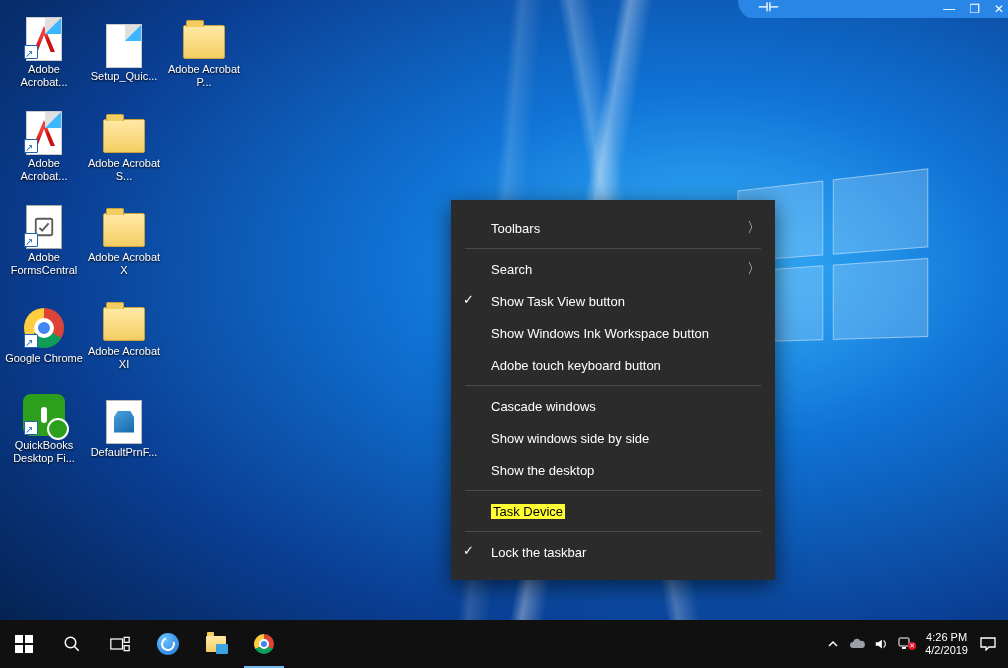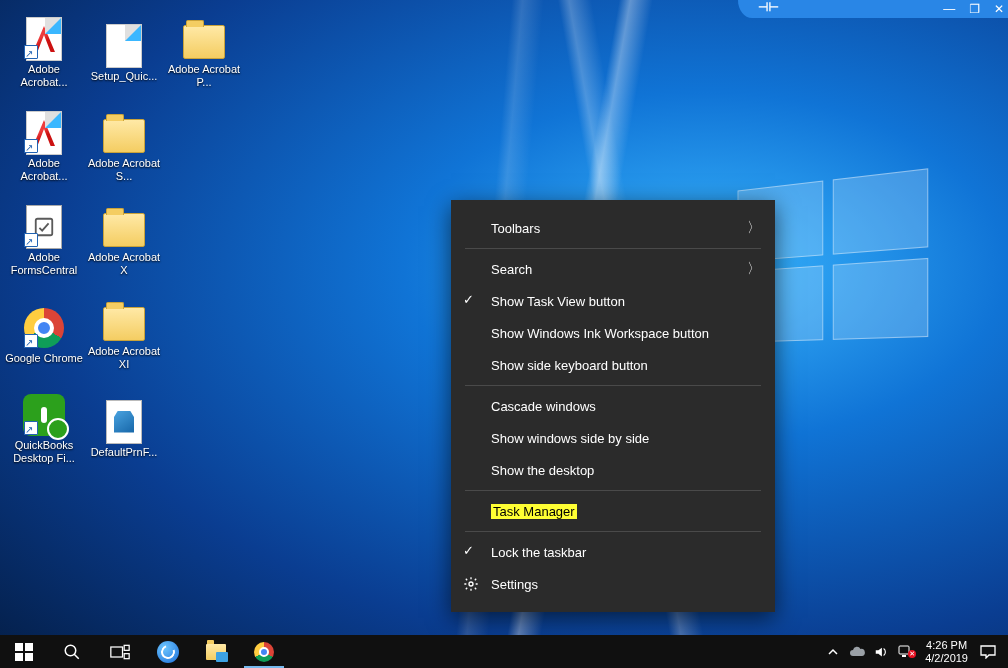--- a/index.html
+++ b/index.html
@@ -52,21 +52,21 @@
   .ctx{position:absolute;left:451px;top:200px;width:324px;background:#2b2b2b;color:#fff;font-size:13px;box-shadow:0 6px 22px rgba(0,0,0,.6);padding:12px 0}
   .ctx .row{display:flex;align-items:center;height:32px;padding:0 14px 0 40px;position:relative;cursor:default}
   .ctx .row.disabled{color:#ffffff}
   .ctx .row .chk{position:absolute;left:12px;top:7px;color:#fff}
   .ctx .row .arrow{margin-left:auto;color:#dcdcdc;font-size:14px}
   .ctx .row .gear{position:absolute;left:12px;top:8px}
   .ctx hr{border:none;border-top:1px solid #4a4a4a;margin:4px 14px}
   .hl{background:#ffff33;color:#000;padding:0 2px}
 
   
-  .taskbar{position:absolute;left:0;right:0;bottom:0;height:33px;background:#101010;display:flex;align-items:stretch;color:#fff}
+  .taskbar{position:absolute;left:0;right:0;bottom:0;height:48px;background:#101010;display:flex;align-items:stretch;color:#fff}
   .tb-btn{width:48px;display:flex;align-items:center;justify-content:center}
   .tb-app{width:48px;display:flex;align-items:center;justify-content:center;position:relative}
   .tb-app.active::after{content:"";position:absolute;bottom:0;left:4px;right:4px;height:2px;background:#76b9ed}
   .tray{margin-left:auto;display:flex;align-items:center;padding-right:2px}
   .tray .ic{width:24px;display:flex;align-items:center;justify-content:center;font-size:13px}
   .clock{font-size:11px;line-height:13px;text-align:center;padding:0 8px}
   .showdesk{width:6px;border-left:1px solid #333}
 
   .start-logo{display:grid;grid-template-columns:8px 8px;grid-template-rows:8px 8px;gap:2px}
   .start-logo span{background:#fff}
@@ -191,47 +191,40 @@
         <span class="arrow">〉</span>
       </div>
       <div class="row">
         <span class="chk">✓</span>
         <span>Show Task View button</span>
       </div>
       <div class="row">
         <span>Show Windows Ink Workspace button</span>
       </div>
       <div class="row">
-        <span>Show side keyboard button</span>
+        <span>Adobe touch keyboard button</span>
       </div>
       <hr>
       <div class="row disabled">
         <span>Cascade windows</span>
       </div>
       <div class="row disabled">
         <span>Show windows side by side</span>
       </div>
       <div class="row">
         <span>Show the desktop</span>
       </div>
       <hr>
       <div class="row">
-        <span><span class="hl">Task Manager</span></span>
+        <span><span class="hl">Task Device</span></span>
       </div>
       <hr>
       <div class="row">
         <span class="chk">✓</span>
         <span>Lock the taskbar</span>
-      </div>
-      <div class="row">
-        <span class="gear"><svg width="16" height="16" viewBox="0 0 24 24" fill="none" stroke="#fff" stroke-width="2">
-            <circle cx="12" cy="12" r="3"></circle>
-            <path d="M12 2v3M12 19v3M4.2 4.2l2.1 2.1M17.7 17.7l2.1 2.1M2 12h3M19 12h3M4.2 19.8l2.1-2.1M17.7 6.3l2.1-2.1"></path>
-          </svg></span>
-        <span>Settings</span>
       </div>
     </div>
 
   <div class="taskbar">
     <div class="tb-btn">
       <div class="start-logo">
           <span></span>
           <span></span>
           <span></span>
           <span></span>

